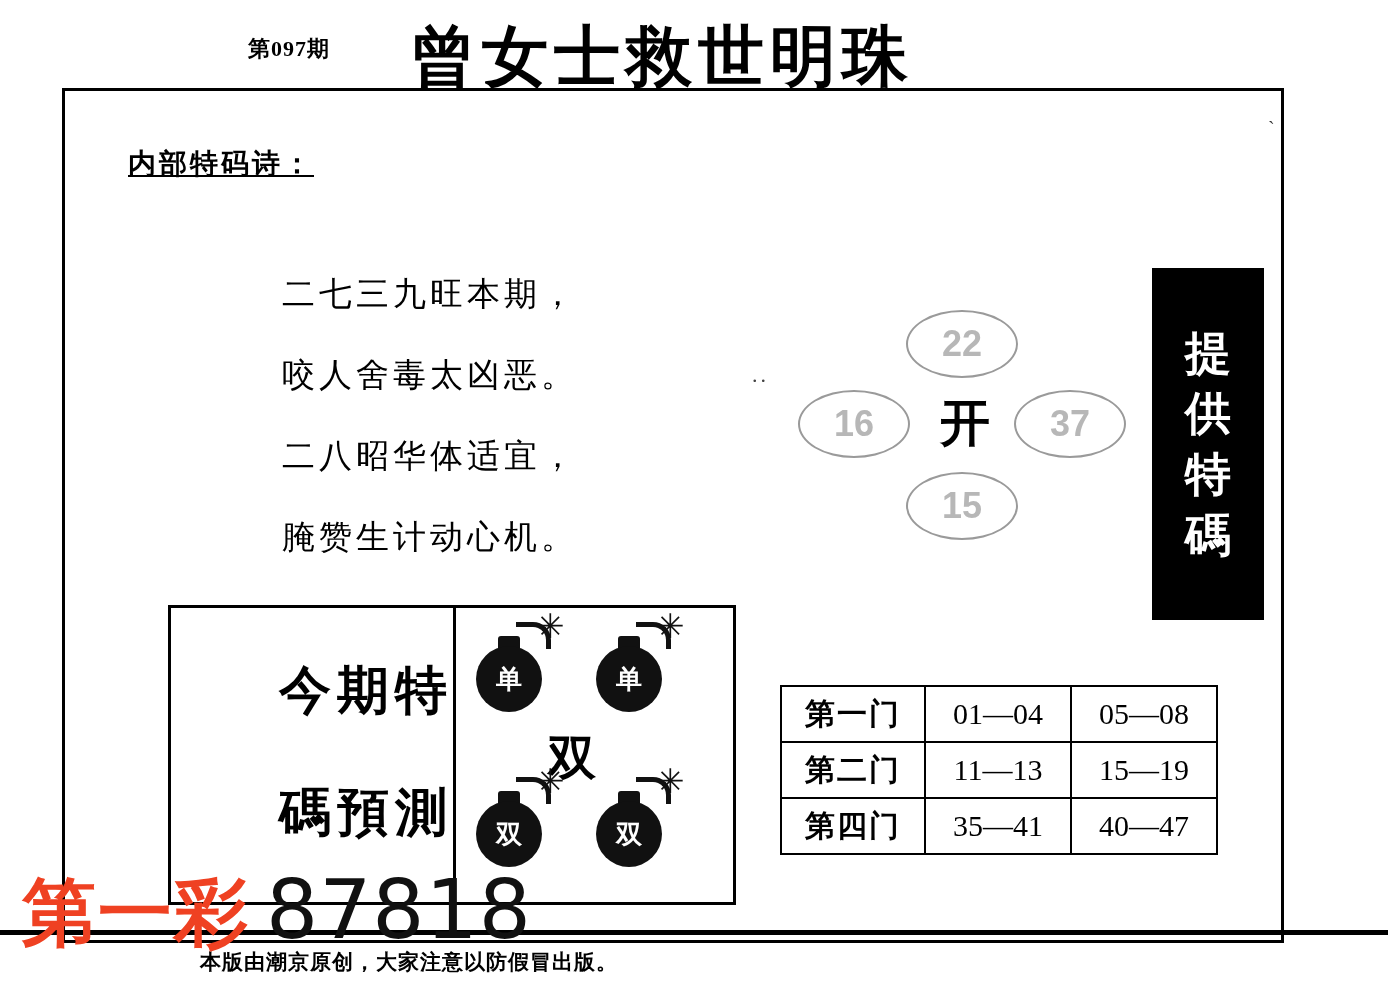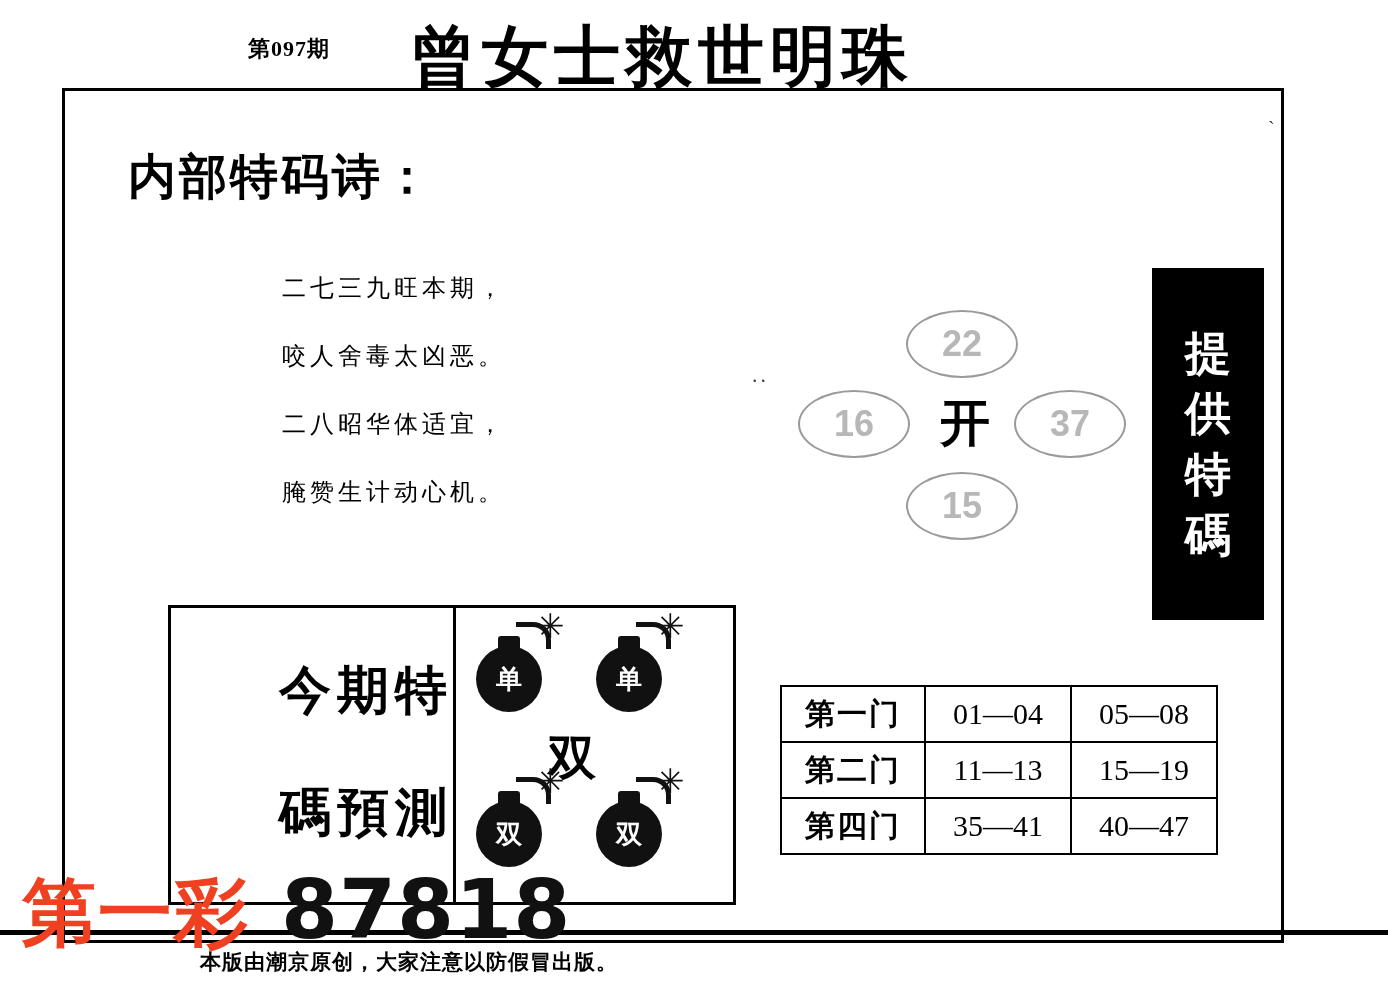--- a/index.html
+++ b/index.html
@@ -46,35 +46,36 @@
     height: 855px;
     border: 3px solid #000;
     box-sizing: border-box;
   }
 
   
   #poem-heading {
     position: absolute;
     left: 128px;
     top: 145px;
-    font-size: 48px;
+    font-size: 28px;
     font-weight: bold;
     font-family: "DejaVu Serif", serif;
     letter-spacing: 3px;
+    text-decoration: underline;
   }
 
   
   #poem-lines {
     position: absolute;
     left: 282px;
     top: 272px;
     width: 420px;
   }
   .poem-line {
-    font-size: 24px;
+    font-size: 33px;
     font-family: Liberation Sans, sans-serif;
     letter-spacing: 4px;
     margin-bottom: 36px;
     white-space: nowrap;
   }
 
   
   #ball-cluster {
     position: absolute;
     left: 780px;
@@ -289,23 +290,23 @@
     justify-content: space-between;
   }
   #watermark .wm-cn {
     font-size: 74px;
     font-weight: bold;
     color: #ef4122;
     letter-spacing: 2px;
   }
   #watermark .wm-num {
     font-size: 82px;
-    font-weight: bold;
+    font-weight: normal;
     color: #111;
-    margin-left: 31px;
+    margin-left: 16px;
     letter-spacing: 1px;
   }
   #watermark .wm-cc {
     font-size: 82px;
     font-weight: bold;
     color: #ef4122;
     margin-left: 4px;
   }
   #corner-tick {
     position: absolute;

